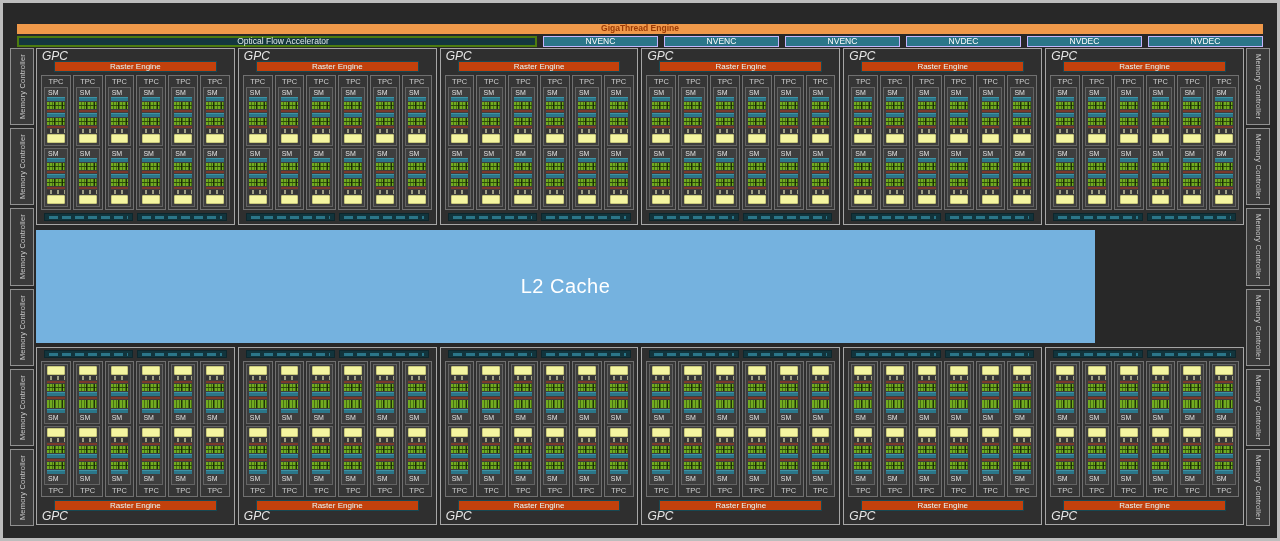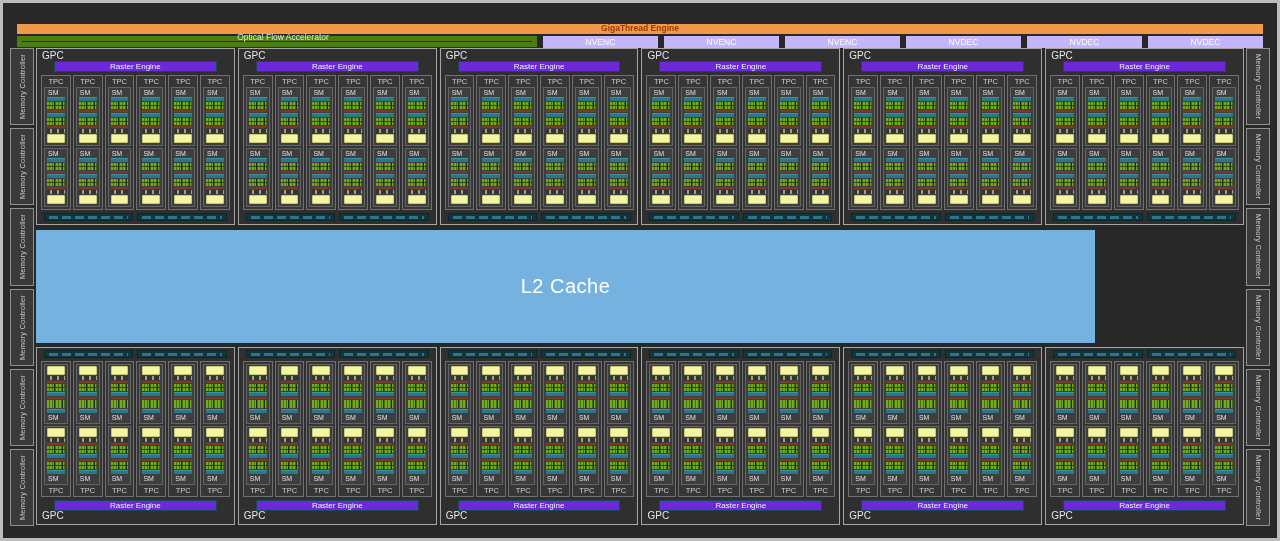--- a/index.html
+++ b/index.html
@@ -5,44 +5,44 @@
   html,body{margin:0;padding:0;background:#1a1a1a;}
   .stage{position:relative;width:1280px;height:541px;overflow:hidden;
          font-family:"Liberation Sans","DejaVu Sans",sans-serif;}
   .die{position:absolute;inset:0;background:#282828;border:3px solid #bdbdbd;box-sizing:border-box;}
 
   
   .hbar{position:absolute;display:flex;align-items:center;justify-content:center;box-sizing:border-box;line-height:1;}
   .pci{left:14px;top:6px;width:1246px;height:13px;background:#3f3f3f;border:1px solid #6f6f6f;color:#f2f2f2;font-size:8.5px;}
   .giga{left:14px;top:20.5px;width:1246px;height:10px;background:#f0994a;color:#9c3a05;font-size:8.5px;font-weight:bold;}
   .media-row{position:absolute;left:14px;top:32.5px;width:1246px;height:11px;display:flex;gap:6px;}
-  .ofa{flex:0 0 520px;background:#14373f;border:5px solid #4d7c0f;color:#dfe8e8;font-size:8.5px;display:flex;align-items:flex-end;justify-content:center;box-sizing:border-box;padding-left:12px;}
+  .ofa{flex:0 0 520px;background:#14373f;border:2px solid #4d7c0f;color:#dfe8e8;font-size:8.5px;display:flex;align-items:center;justify-content:center;box-sizing:border-box;padding-left:12px;}
   .media-bars{flex:1;display:flex;gap:6px;}
-  .media-bar{flex:1;background:#2b7689;border:6px solid #c4b5fd;color:#fff;font-size:8.5px;display:flex;align-items:center;justify-content:center;box-sizing:border-box;}
+  .media-bar{flex:1;background:#2b7689;border:1px solid #c4b5fd;color:#fff;font-size:8.5px;display:flex;align-items:center;justify-content:center;box-sizing:border-box;}
 
   
   .mem-col{position:absolute;top:45px;width:24px;height:478px;display:flex;flex-direction:column;gap:3px;}
   .mem-col.left{left:7px;}
   .mem-col.right{right:7px;}
   .mem-box{flex:1;background:#3a3a3a;border:1px solid #909090;display:flex;align-items:center;justify-content:center;box-sizing:border-box;}
   .mem-box span{writing-mode:vertical-rl;font-size:7.5px;color:#cbcbcb;white-space:nowrap;letter-spacing:.2px;}
   .mem-col.left .mem-box span{transform:rotate(180deg);}
 
   
   .l2{position:absolute;left:33px;top:227px;width:1059px;height:113px;background:#75b2df;
       display:flex;align-items:center;justify-content:center;color:#fff;font-size:20px;letter-spacing:.5px;}
 
   
   .gpc-row{position:absolute;left:33px;width:1208px;display:flex;gap:3px;}
   .gpc-row.top{top:45px;height:177px;}
   .gpc-row.bottom{top:344px;height:178px;}
 
   .gpc{flex:1;background:#2f2f2f;border:1px solid #a6a6a6;box-sizing:border-box;display:flex;flex-direction:column;padding:2px 4px 3px;}
-  .gpc-label{flex:0 0 10px;font-size:10px;color:#e6e6e6;line-height:10px;padding-left:1px;}
-  .raster{flex:0 0 11px;background:#6d28d9;border:1px solid #174853;margin:0 13px;box-sizing:border-box;
+  .gpc-label{flex:0 0 10px;font-size:12px;color:#e6e6e6;line-height:10px;padding-left:1px;font-style:italic;}
+  .raster{flex:0 0 11px;background:#c2410c;border:1px solid #174853;margin:0 13px;box-sizing:border-box;
           display:flex;align-items:center;justify-content:center;font-size:8px;color:#e6f7f7;line-height:1;}
   .tpc-row{flex:1;display:flex;gap:2px;margin-top:3px;min-height:0;}
   .gpc.flip .tpc-row{margin-top:0;margin-bottom:3px;}
   .tpc{flex:1;background:#363636;border:1px solid #707070;box-sizing:border-box;display:flex;flex-direction:column;padding:1px;min-width:0;}
   .tpc-label{flex:0 0 9px;font-size:7.5px;color:#d0d0d0;text-align:center;line-height:9px;}
 
   .sm-block{flex:1;background:#3e3e3e;border:1px solid #646464;margin:1px;box-sizing:border-box;
             display:flex;flex-direction:column;padding:1px 2px 2px;gap:1px;min-height:0;}
   .sm-label{flex:0 0 7px;font-size:7px;color:#e0e0e0;line-height:7px;padding-left:1px;}
   .sm-teal{flex:0 0 4px;background:#2b7689;border-top:1px solid #3d93a5;box-sizing:border-box;}

